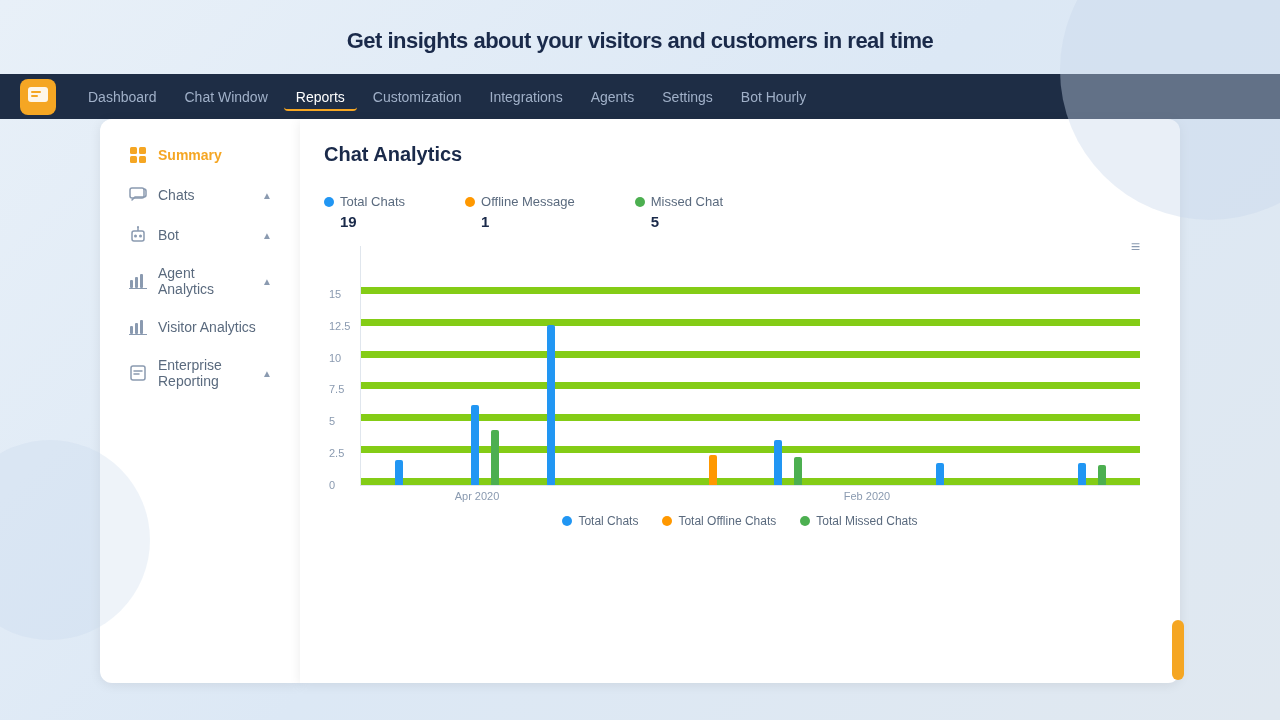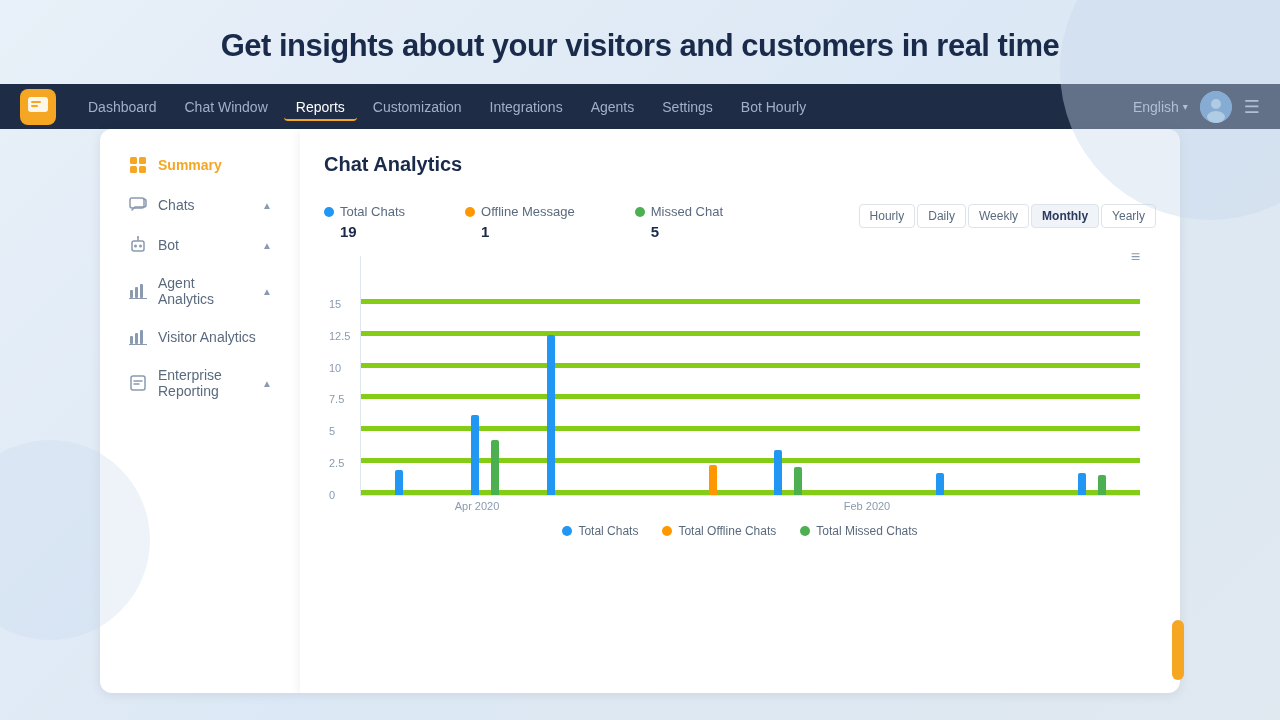--- a/index.html
+++ b/index.html
@@ -8,21 +8,21 @@
       background: linear-gradient(135deg, #e8f0f8 0%, #dce8f5 50%, #e0e8f0 100%);
       width: 1280px;
       height: 720px;
       overflow: hidden;
       position: relative;
     }
 
     .hero-text {
       text-align: center;
       padding: 28px 0 20px;
-      font-size: 31px;
+      font-size: 22px;
       font-weight: 700;
       color: #1a2a4a;
       letter-spacing: -0.5px;
     }
 
     
     .navbar {
       background: #1e2d45;
       height: 45px;
       display: flex;
@@ -233,21 +233,21 @@
       color: #8a9ab0;
       font-size: 16px;
       cursor: pointer;
     }
 
     
     .grid-line {
       position: absolute;
       left: 0;
       right: 0;
-      border-top: 5px solid #84cc16;
+      border-top: 7px solid #84cc16;
     }
     .y-label {
       position: absolute;
       left: -32px;
       font-size: 11px;
       color: #8a9ab0;
       transform: translateY(-50%);
     }
 
     
@@ -344,34 +344,20 @@
     </div>
   </div>
   <a class="nav-item">Dashboard</a>
   <a class="nav-item">Chat Window</a>
   <a class="nav-item active">Reports</a>
   <a class="nav-item">Customization</a>
   <a class="nav-item">Integrations</a>
   <a class="nav-item">Agents</a>
   <a class="nav-item">Settings</a>
   <a class="nav-item">Bot Hourly</a>
-  <div class="navbar-right">
-    <div class="lang-selector">
-      <span>English</span>
-      <span class="chevron">▾</span>
-    </div>
-    <div class="avatar">
-      <svg width="32" height="32" viewBox="0 0 32 32">
-        <circle cx="16" cy="16" r="16" fill="#5a8fc4"></circle>
-        <circle cx="16" cy="13" r="5" fill="#a0c4e0"></circle>
-        <ellipse cx="16" cy="26" rx="9" ry="6" fill="#a0c4e0"></ellipse>
-      </svg>
-    </div>
-    <div class="menu-icon">☰</div>
-  </div>
 </nav>
 
 <div class="main-container">
 
   <div class="sidebar">
 
     <div class="sidebar-item active">
       <span class="si-icon" style="color:#f5a623;">
         <svg width="18" height="18" viewBox="0 0 18 18" fill="none">
           <rect x="1" y="1" width="7" height="7" rx="1.5" fill="#f5a623"></rect>
@@ -469,27 +455,20 @@
       </div>
 
       <div class="stat-item">
         <div class="stat-label">
           <div class="stat-dot" style="background:#4CAF50;"></div>
           <span>Missed Chat</span>
         </div>
         <div class="stat-value">5</div>
       </div>
 
-      <div class="time-filter">
-        <button class="tf-btn">Hourly</button>
-        <button class="tf-btn">Daily</button>
-        <button class="tf-btn">Weekly</button>
-        <button class="tf-btn active">Monthly</button>
-        <button class="tf-btn">Yearly</button>
-      </div>
     </div>
 
     <div class="chart-container">
       <div class="chart-area">
         <span class="chart-menu-icon">≡</span>
 
         <div class="grid-line" style="bottom:80%;">
             <span class="y-label">15</span>
           </div>
         <div class="grid-line" style="bottom:66.7%;">

